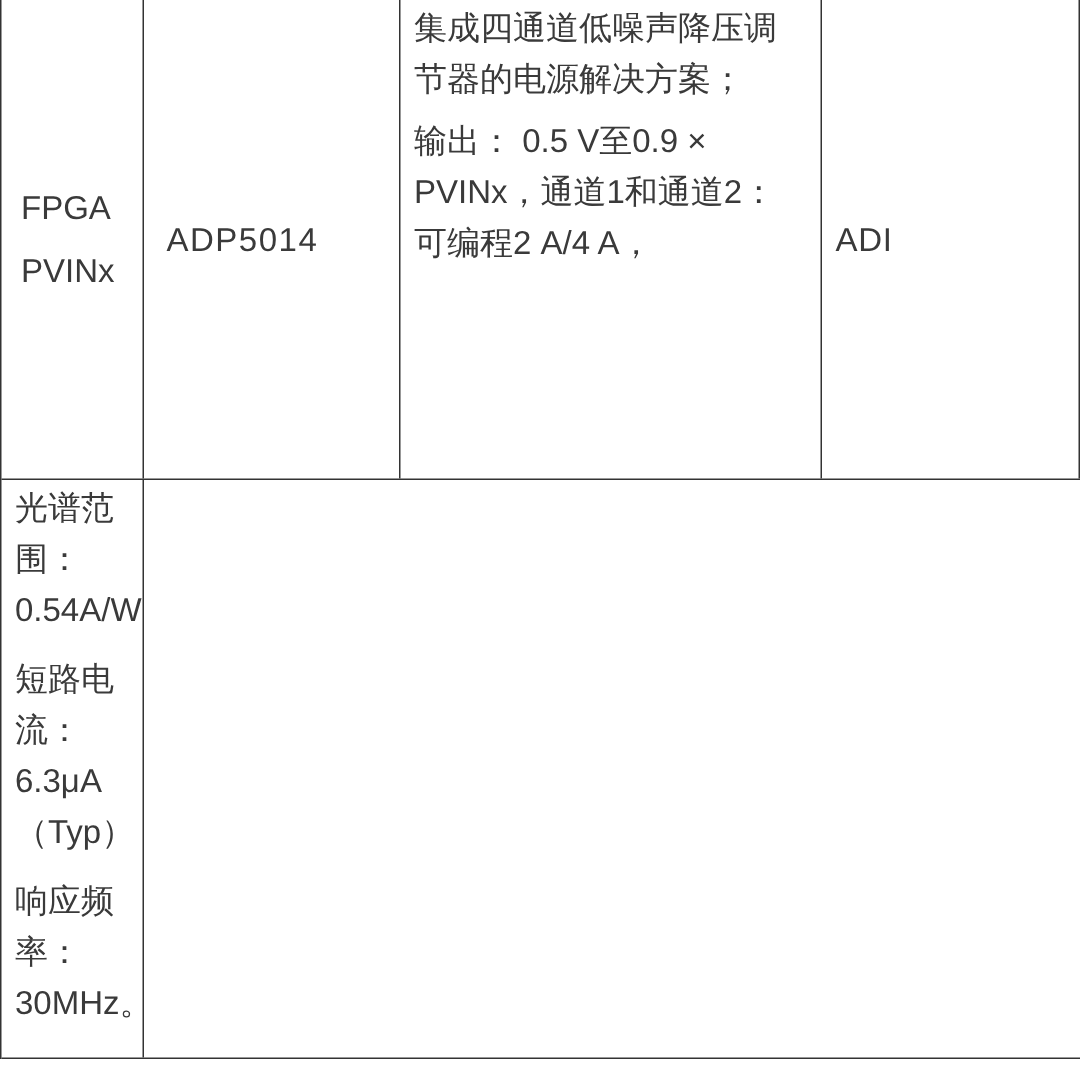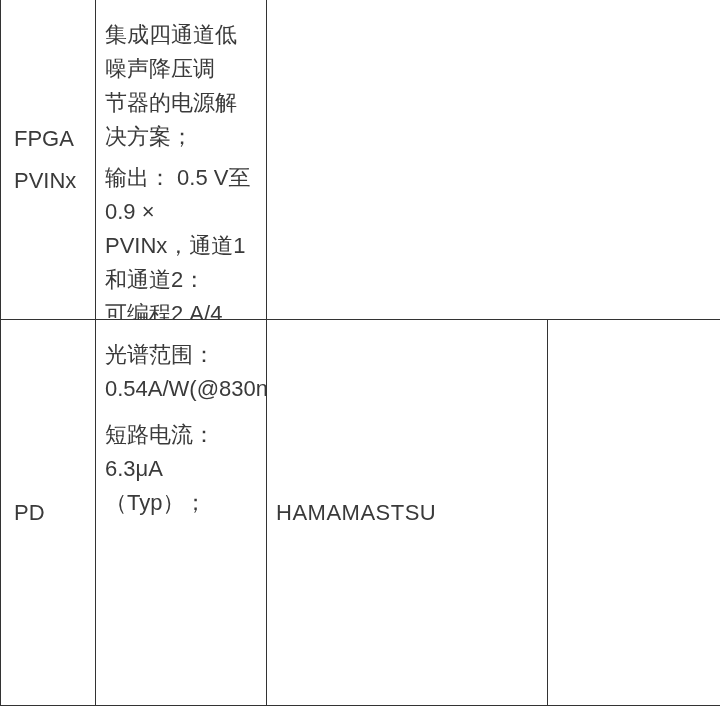--- a/index.html
+++ b/index.html
@@ -24,50 +24,51 @@
     border-right:1px solid #333333;
     box-sizing:border-box;
     font-size:22px;
     overflow:hidden;
   }
   .mid{display:flex;align-items:center;}
   .c1{padding-left:13px;line-height:42px;}
   .c1 span{display:block;}
   .c2{padding-left:15px;letter-spacing:1px;}
   .c4{padding-left:9px;letter-spacing:0.5px;}
-  .desc{padding:18px 8px 0 9px;line-height:34px;}
+  .desc{padding:2px 8px 0 9px;line-height:34px;}
   .desc p{margin:0 0 12px 0;white-space:pre-line;}
   .desc-r1 p{margin-bottom:7px;}
 </style>
 </head>
 <body>
 
 <div class="table">
 
   <div class="row row-1">
     <div class="cell c1 mid">
       <span>FPGA PVINx</span>
     </div>
+    <div class="cell c2 mid">
+      <span>ADP5014</span>
+    </div>
     <div class="cell desc desc-r1">
         <p>集成四通道低噪声降压调
 节器的电源解决方案；</p>
         <p>输出： 0.5 V至0.9 ×
 PVINx，通道1和通道2：
 可编程2 A/4 A，</p>
       </div>
+    <div class="cell c4 mid">
+      <span>ADI</span>
+    </div>
   </div>
 
   <div class="row row-2">
-    <div class="cell c1 mid">
-      <span>PD</span>
-    </div>
     <div class="cell desc">
         <p>光谱范围：
 0.54A/W(@830nm);</p>
         <p>短路电流：
 6.3μA（Typ）；</p>
+        <p>响应频率： 30MHz。</p>
       </div>
-    <div class="cell c4 mid">
-      <span>HAMAMASTSU</span>
-    </div>
   </div>
 
 </div>
 
 </body></html>

